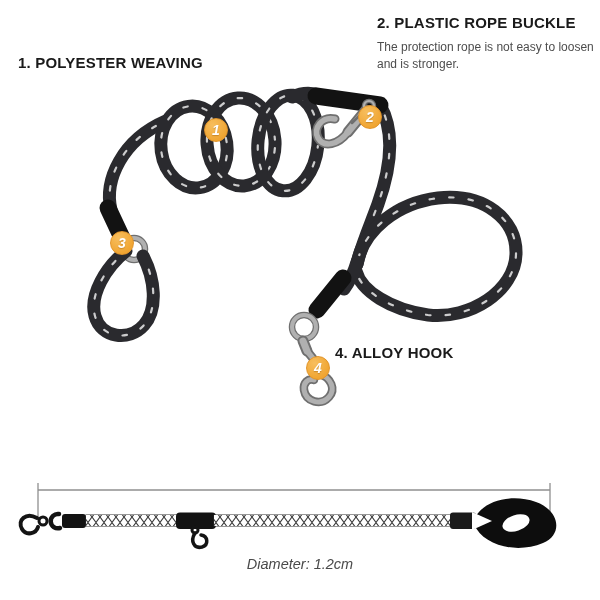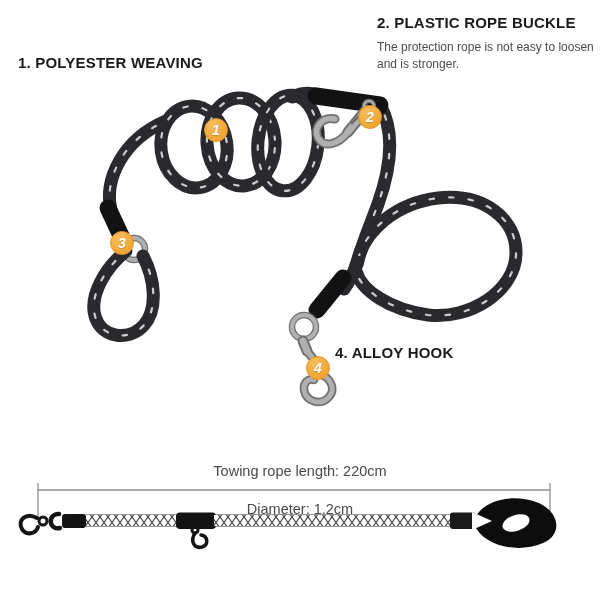--- a/index.html
+++ b/index.html
@@ -43,21 +43,21 @@
     color:#fff;font-size:14px;font-weight:700;font-style:italic;
     text-shadow:0 1px 1px rgba(120,70,0,.35);
   }
   .m1{left:204px;top:118px;}
   .m2{left:358px;top:105px;}
   .m3{left:110px;top:231px;}
   .m4{left:306px;top:356px;}
   
   .dim-label{position:absolute;left:150px;width:300px;text-align:center;font-size:14.5px;color:#4A4A4A;}
   .len-label{top:463px;}
-  .dia-label{top:501px;}
+  .dia-label{top:556px;font-style:italic;}
 </style>
 </head>
 <body>
 
 <div class="stage">
 
   <svg width="600" height="600" viewBox="0 0 600 600">
     <defs>
       <pattern id="checker" width="8" height="11" patternUnits="userSpaceOnUse">
         <rect width="8" height="11" fill="#fff"></rect>
@@ -183,16 +183,15 @@
   </div>
   <div class="feature f4">
     <div class="title">4. ALLOY HOOK</div>
   </div>
 
   <div class="marker m1">1</div>
   <div class="marker m2">2</div>
   <div class="marker m3">3</div>
   <div class="marker m4">4</div>
 
-  <div class="dim-label len-label">Towing rope length: 220cm</div>
   <div class="dim-label dia-label">Diameter: 1.2cm</div>
 
 </div>
 
 </body></html>

